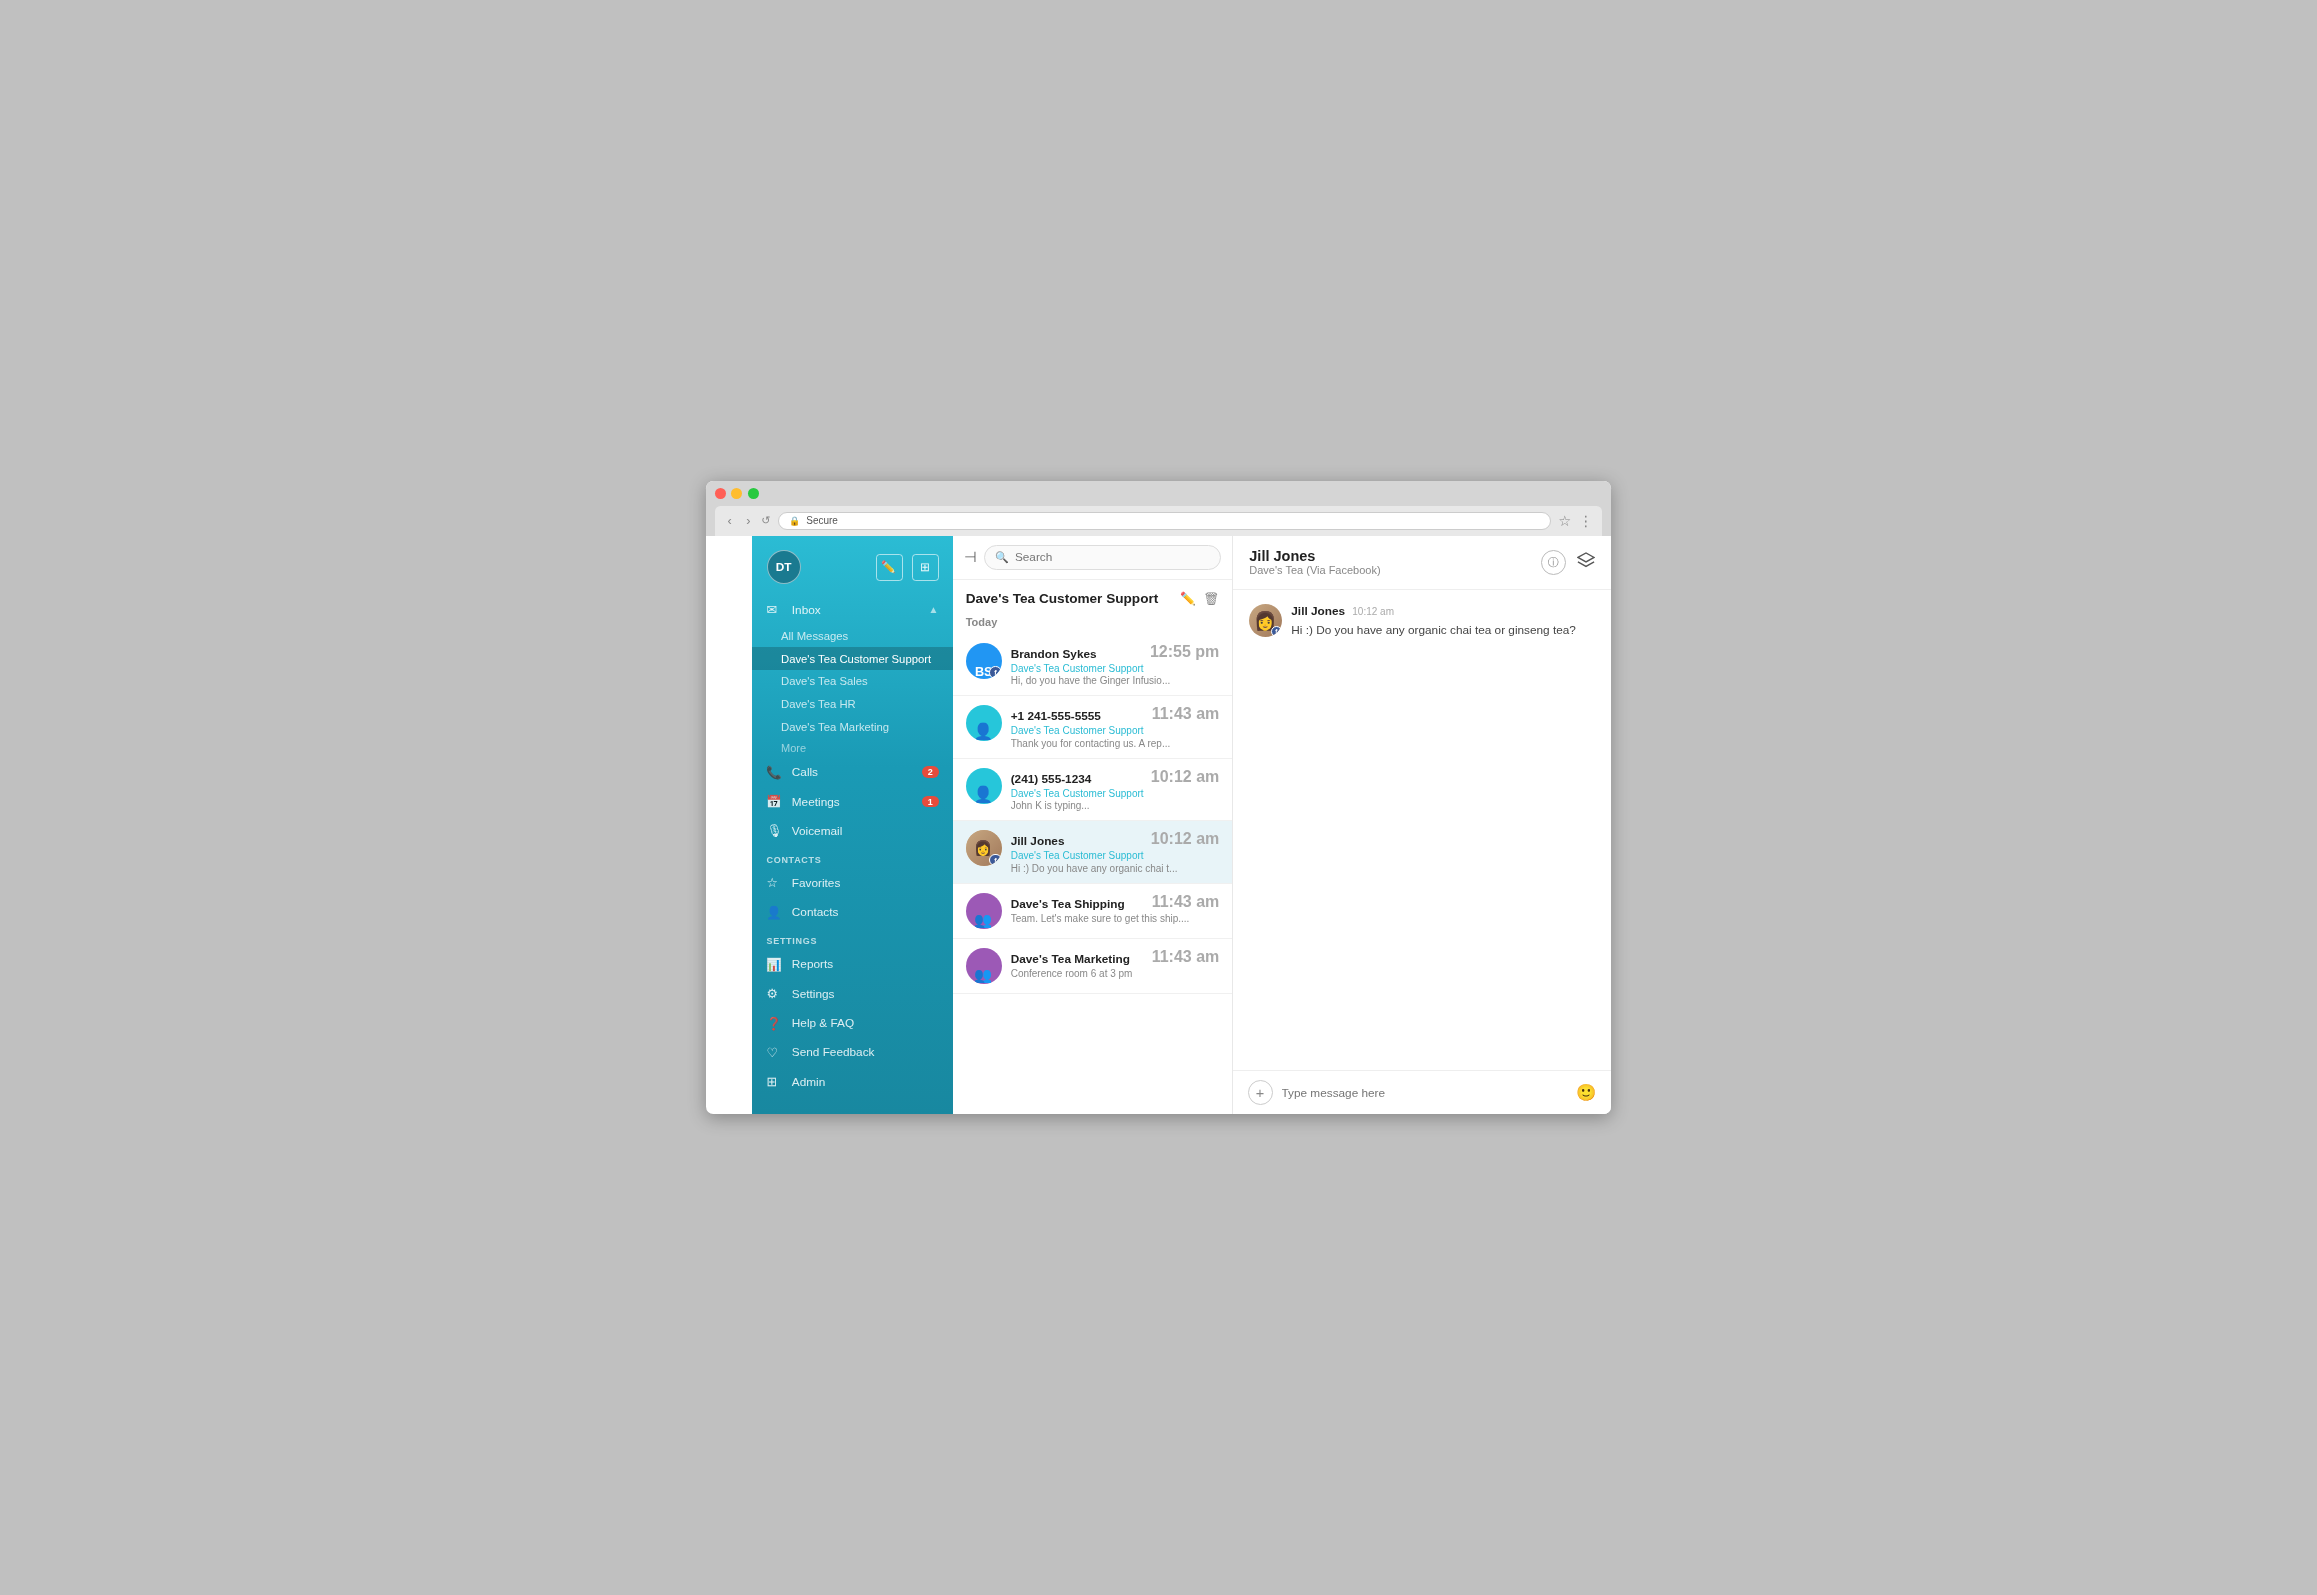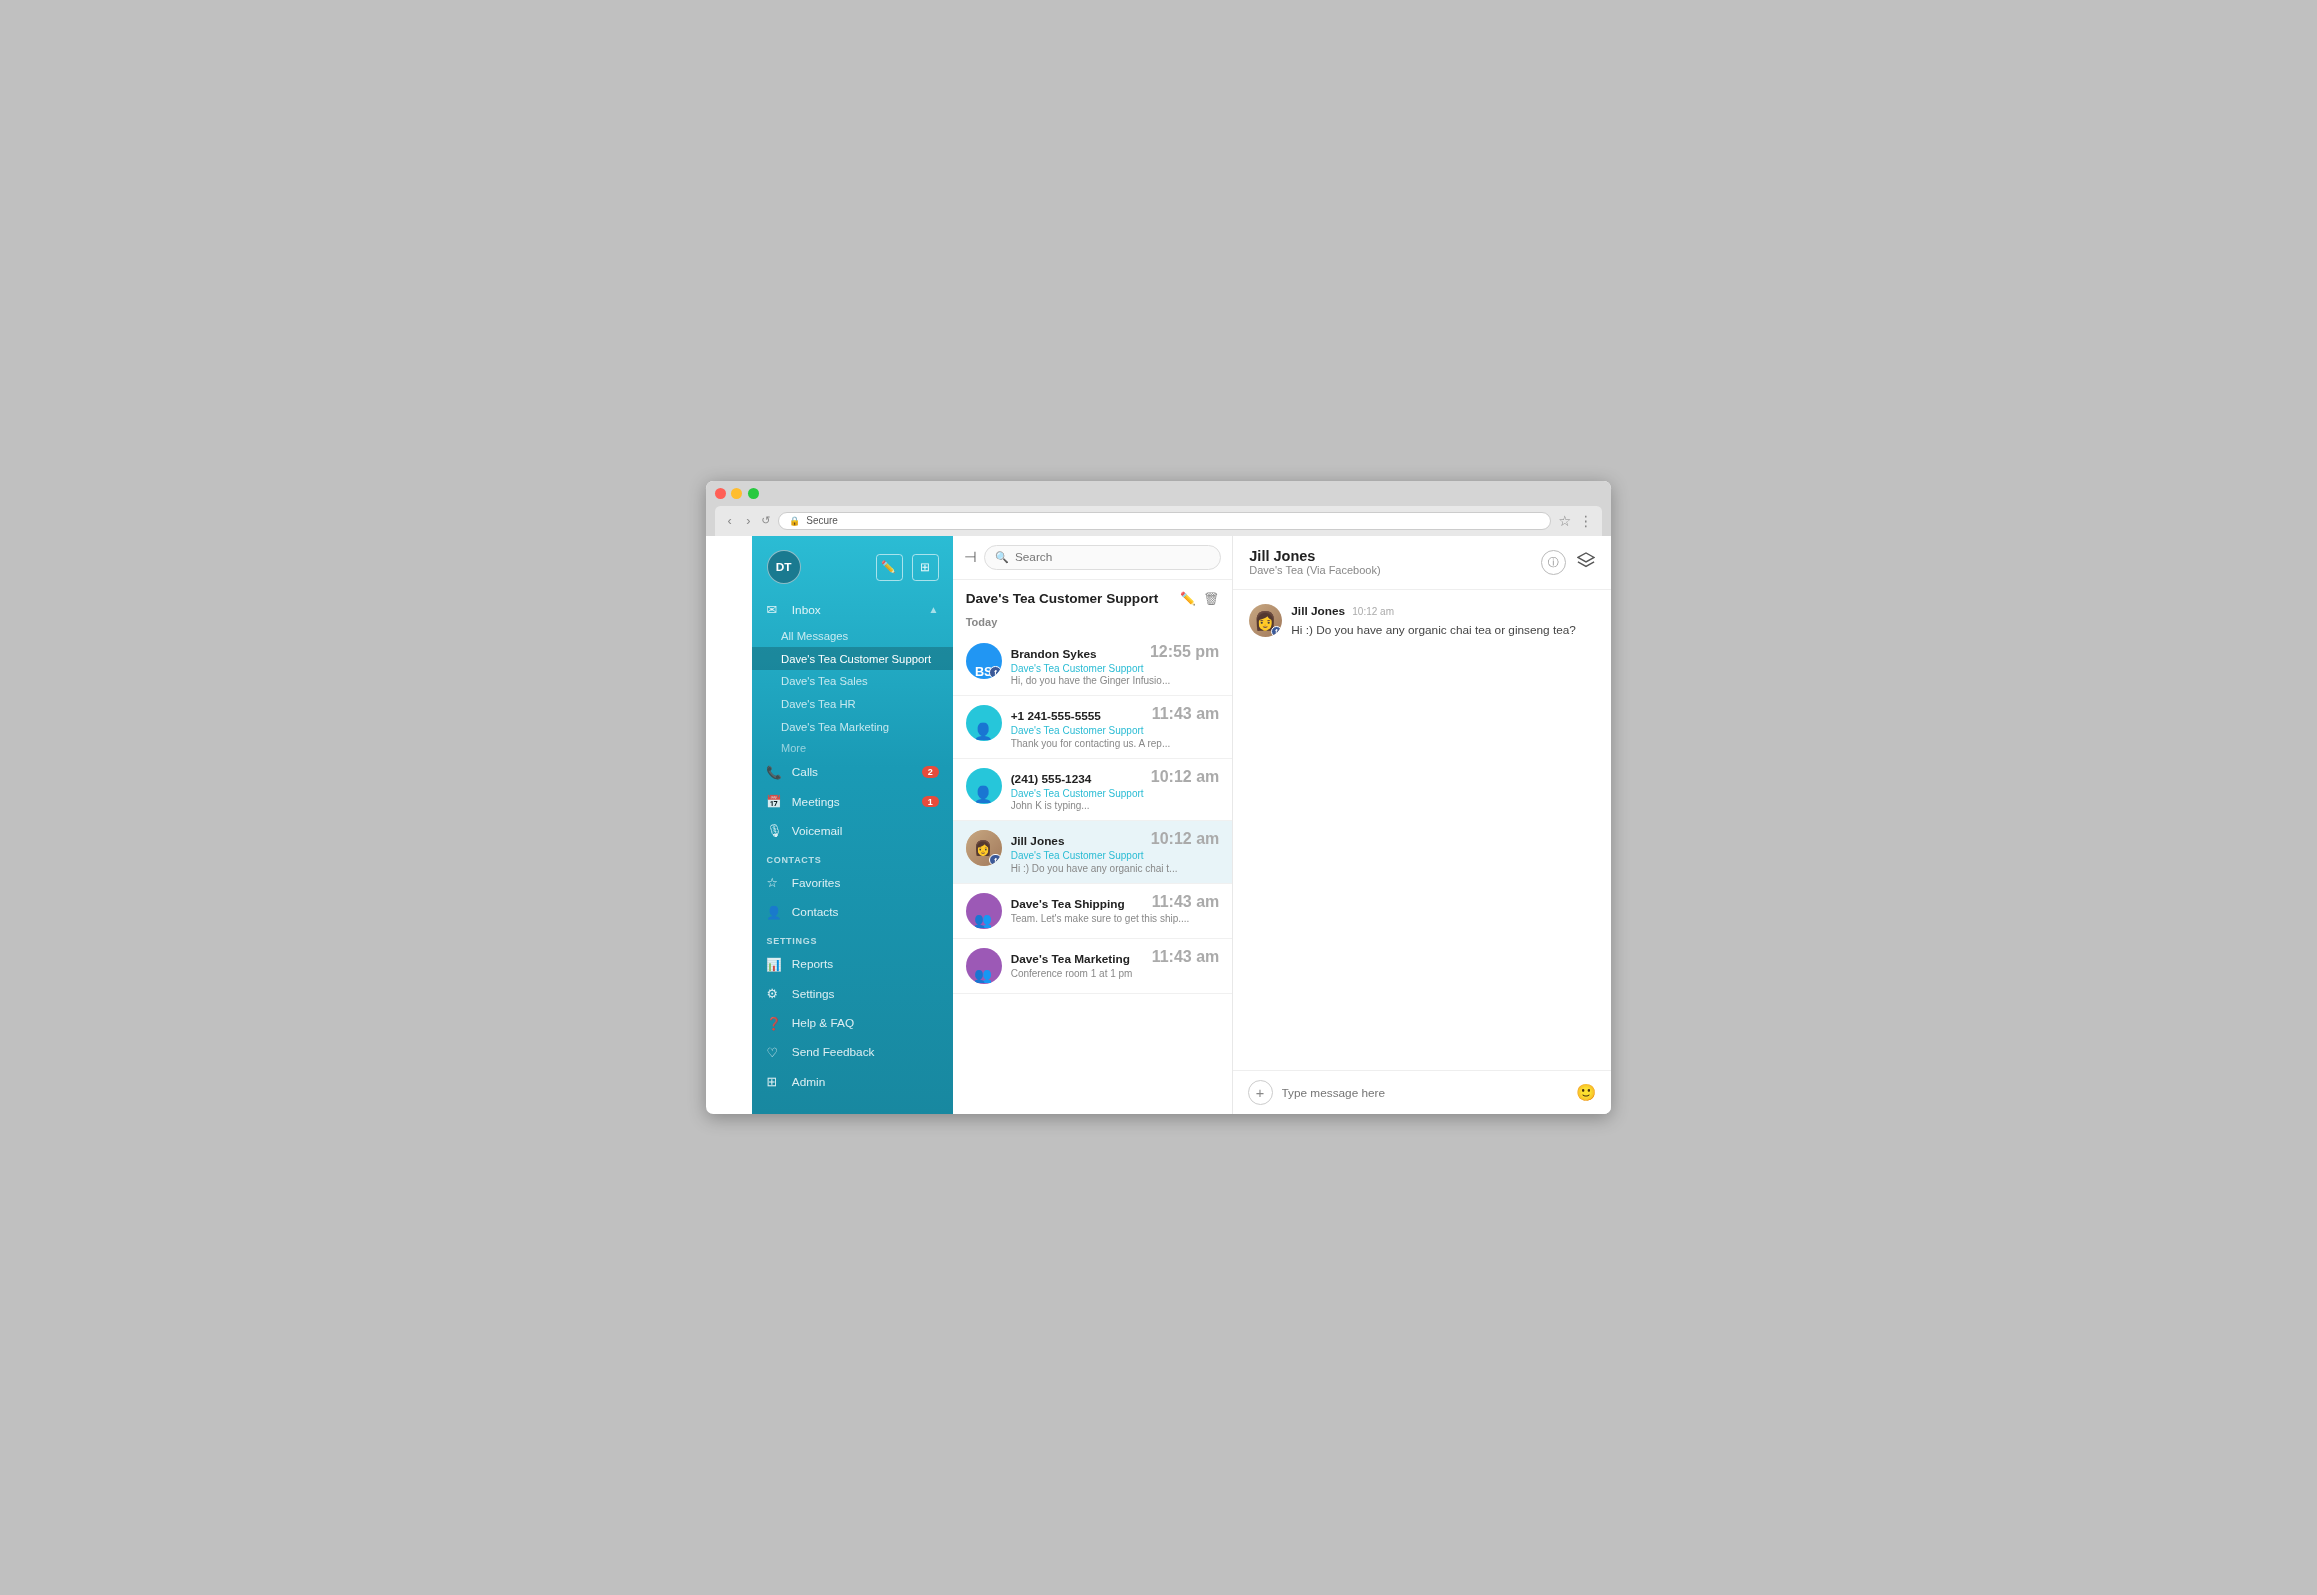--- a/index.html
+++ b/index.html
@@ -701,21 +701,21 @@
 
         <div class="conv-item">
           <div class="conv-avatar av-purple">
             <span style="font-size:14.5px;">👥</span>
           </div>
           <div class="conv-content">
             <div class="conv-top">
               <span class="conv-name">Dave's Tea Marketing</span>
               <span class="conv-time">11:43 am</span>
             </div>
-            <div class="conv-preview">Conference room 1 at 1 pm</div>
+            <div class="conv-preview">Conference room 6 at 3 pm</div>
           </div>
         </div>
 
       </div>
     </div>
 
     <div class="chat-panel">
       <div class="chat-header">
         <div class="chat-contact-info">
           <div class="chat-contact-name">Jill Jones</div>

